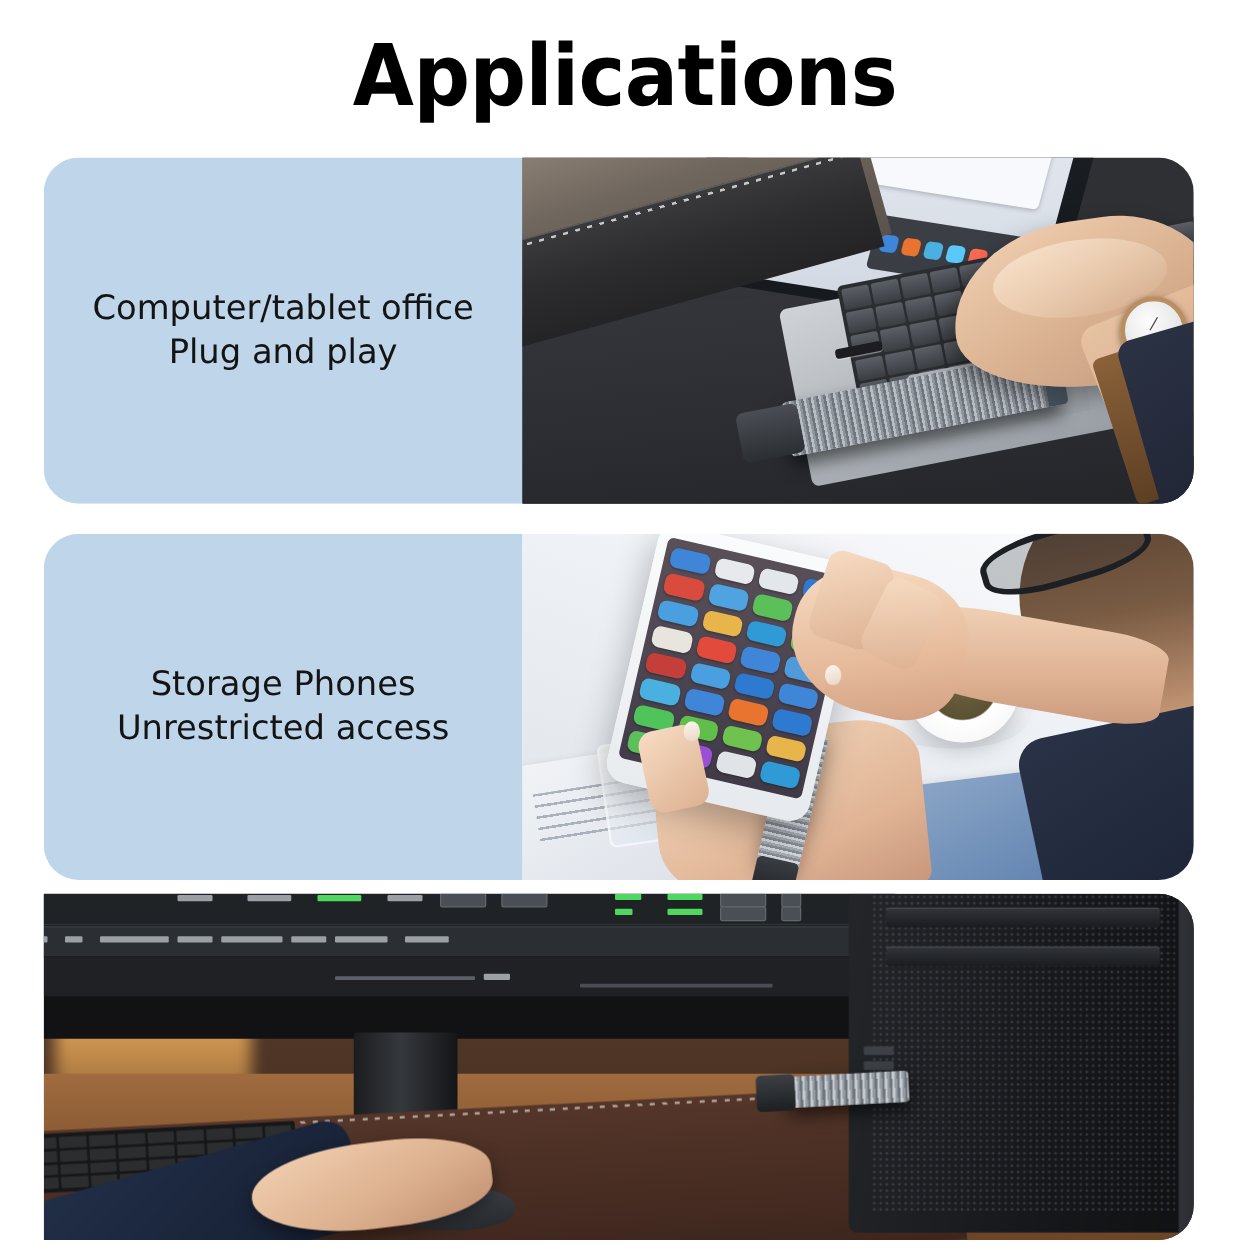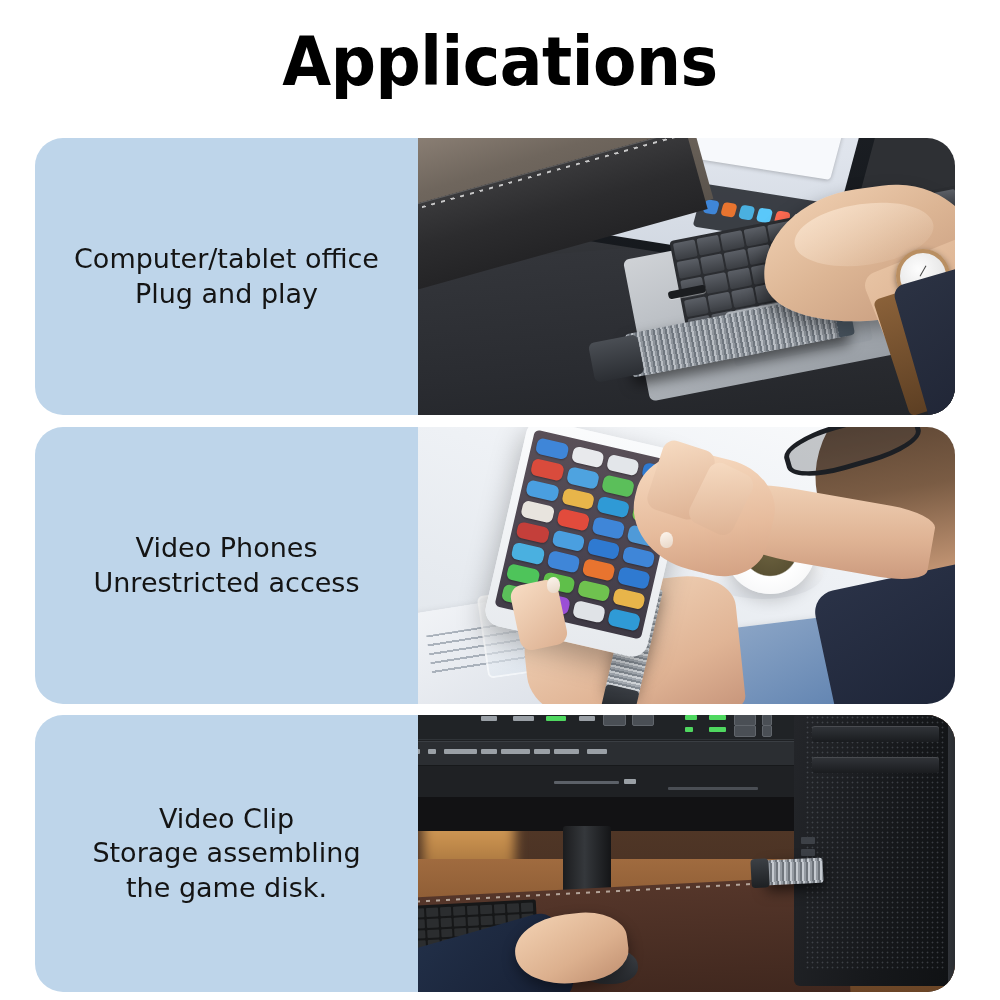--- a/index.html
+++ b/index.html
@@ -33,21 +33,21 @@
 
   
   .panel {
     position: absolute;
     left: 35px;
     width: 920px;
     height: 277px;
     display: flex;
     overflow: hidden;
   }
-  #panel-1 { top: 138px; }
+  #panel-1 { top: 126px; }
   #panel-2 { top: 427px; }
   #panel-3 { top: 715px; }
 
   .caption-box {
     width: 383px;
     flex: 0 0 383px;
     background: #bed5ea;
     border-radius: 28px 0 0 28px;
     display: flex;
     align-items: center;
@@ -649,21 +649,21 @@
     <div class="wrist"></div>
     <div class="strap"></div>
     <div class="watch"></div>
     <div class="sleeve-suit"></div>
   </div>
 </div>
 
 <div class="panel" id="panel-2">
 
   <div class="caption-box">
-    <div class="caption-text">Video Phones
+    <div class="caption-text">Storage Phones
 Unrestricted access</div>
   </div>
 
   <div class="photo s2">
     <div class="tabletop"></div>
     <div class="papers"></div>
     <div class="paper-lines"></div>
     <div class="folder"></div>
     <div class="pen"></div>
     <div class="glass"></div>
@@ -725,25 +725,20 @@
     <div class="fing" style="left:44%;top:6%;width:10%;height:26%;transform:rotate(18deg);"></div>
     <div class="fing" style="left:52%;top:14%;width:9%;height:24%;transform:rotate(26deg);"></div>
     <div class="fing" style="left:18%;top:56%;width:9%;height:24%;transform:rotate(-12deg);"></div>
     <div class="nail" style="left:45%;top:38%;"></div>
     <div class="nail" style="left:24%;top:54%;"></div>
   </div>
 </div>
 
 <div class="panel" id="panel-3">
 
-  <div class="caption-box">
-    <div class="caption-text">Video Clip
-Storage assembling
-the game disk.</div>
-  </div>
 
   <div class="photo s3">
     <div class="wall"></div>
     <div class="lamp"></div>
     <div class="desk"></div>
 
     <div class="monitor">
       <div class="mon-ui">
         <div class="mon-toprow">
           <div class="m-txt" style="left:18%;top:22%;width:4%;"></div>

